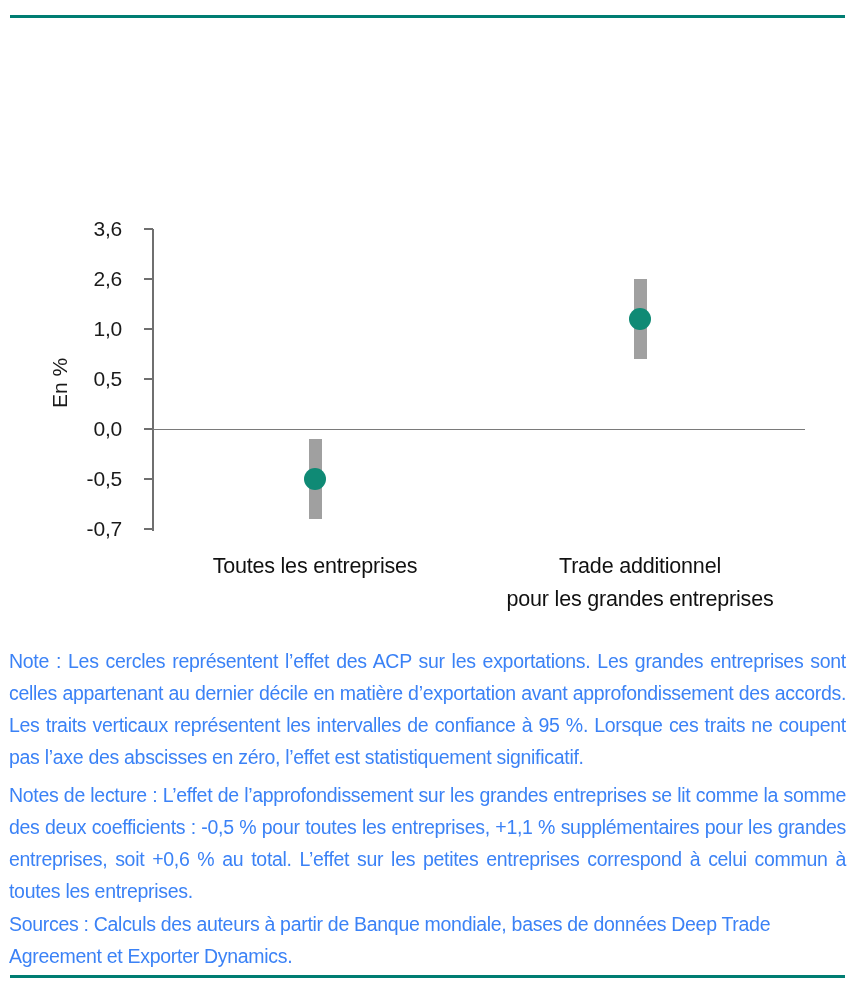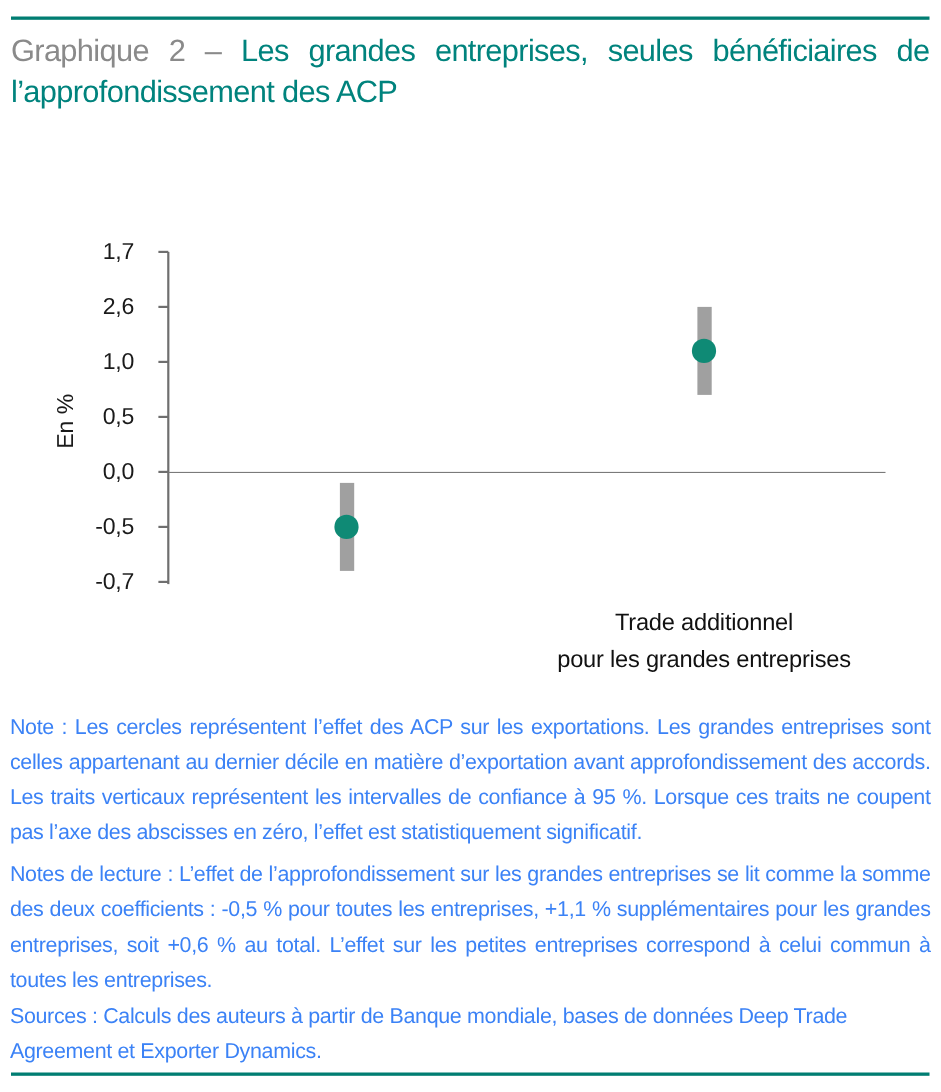--- a/index.html
+++ b/index.html
@@ -55,43 +55,43 @@
   .note-reading{top:779px;}
   .note-sources{top:908px;text-align:left;}
 </style>
 </head>
 <body>
 
 <div class="page">
 
   <div class="rule rule-top"></div>
 
-  <h1 class="title"><span class="prefix">Graphique 2</span><span class="prefix"> – </span><span class="main">Les grandes entreprises, seules bénéficiaires de l’approfondissement des ACP</span></h1>
 
 
   <div class="chart" id="chart">
       <div class="axis-line" style="left: 152px; top: 19px; width: 1.5px; height: 302px;"></div>
       <div class="tick" style="left: 144px; top: 18.25px; width: 9px; height: 1.5px;"></div>
-      <div class="tick-label" style="left: 22px; top: 6px;">1,7</div>
+      <div class="tick-label" style="left: 22px; top: 6px;">3,6</div>
       <div class="tick" style="left: 144px; top: 68.25px; width: 9px; height: 1.5px;"></div>
       <div class="tick-label" style="left: 22px; top: 56px;">2,6</div>
       <div class="tick" style="left: 144px; top: 118.25px; width: 9px; height: 1.5px;"></div>
       <div class="tick-label" style="left: 22px; top: 106px;">1,0</div>
       <div class="tick" style="left: 144px; top: 168.25px; width: 9px; height: 1.5px;"></div>
       <div class="tick-label" style="left: 22px; top: 156px;">0,5</div>
       <div class="tick" style="left: 144px; top: 218.25px; width: 9px; height: 1.5px;"></div>
       <div class="tick-label" style="left: 22px; top: 206px;">0,0</div>
       <div class="tick" style="left: 144px; top: 268.25px; width: 9px; height: 1.5px;"></div>
       <div class="tick-label" style="left: 22px; top: 256px;">-0,5</div>
       <div class="tick" style="left: 144px; top: 318.25px; width: 9px; height: 1.5px;"></div>
       <div class="tick-label" style="left: 22px; top: 306px;">-0,7</div>
       <div class="zero-line" style="left: 153px; top: 218.5px; width: 652px; height: 1.5px;"></div>
       <div class="ylab">En %</div>
       <div class="ci-bar" style="left: 308.5px; top: 229px; width: 13px; height: 80px; background: rgb(160, 160, 160);"></div>
       <div class="pt" style="left: 304px; top: 258px; width: 22px; height: 22px; background: rgb(15, 138, 117);"></div>
+      <div class="cat-label" style="left: 125px; top: 340px; width: 380px;">Toutes les entreprises</div>
       <div class="ci-bar" style="left: 633.5px; top: 69px; width: 13px; height: 80px; background: rgb(160, 160, 160);"></div>
       <div class="pt" style="left: 629px; top: 98px; width: 22px; height: 22px; background: rgb(15, 138, 117);"></div>
       <div class="cat-label" style="left: 450px; top: 340px; width: 380px;">Trade additionnel
 pour les grandes entreprises</div>
     </div>
 
   <p class="note note-main">Note : Les cercles représentent l’effet des ACP sur les exportations. Les grandes entreprises sont celles appartenant au dernier décile en matière d’exportation avant approfondissement des accords. Les traits verticaux représentent les intervalles de confiance à 95 %. Lorsque ces traits ne coupent pas l’axe des abscisses en zéro, l’effet est statistiquement significatif.</p>
   <p class="note note-reading">Notes de lecture : L’effet de l’approfondissement sur les grandes entreprises se lit comme la somme des deux coefficients : -0,5 % pour toutes les entreprises, +1,1 % supplémentaires pour les grandes entreprises, soit +0,6 % au total. L’effet sur les petites entreprises correspond à celui commun à toutes les entreprises.</p>
   <p class="note note-sources">Sources : Calculs des auteurs à partir de Banque mondiale, bases de données Deep Trade Agreement et Exporter Dynamics.</p>
 

